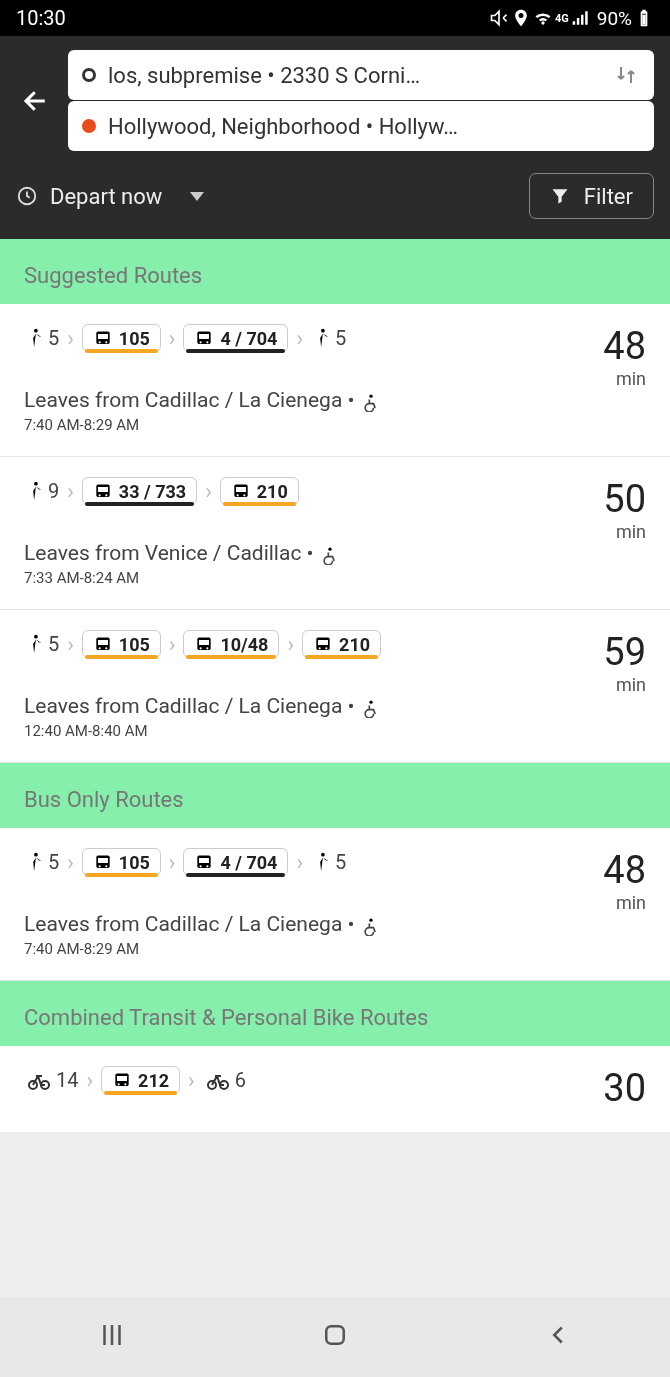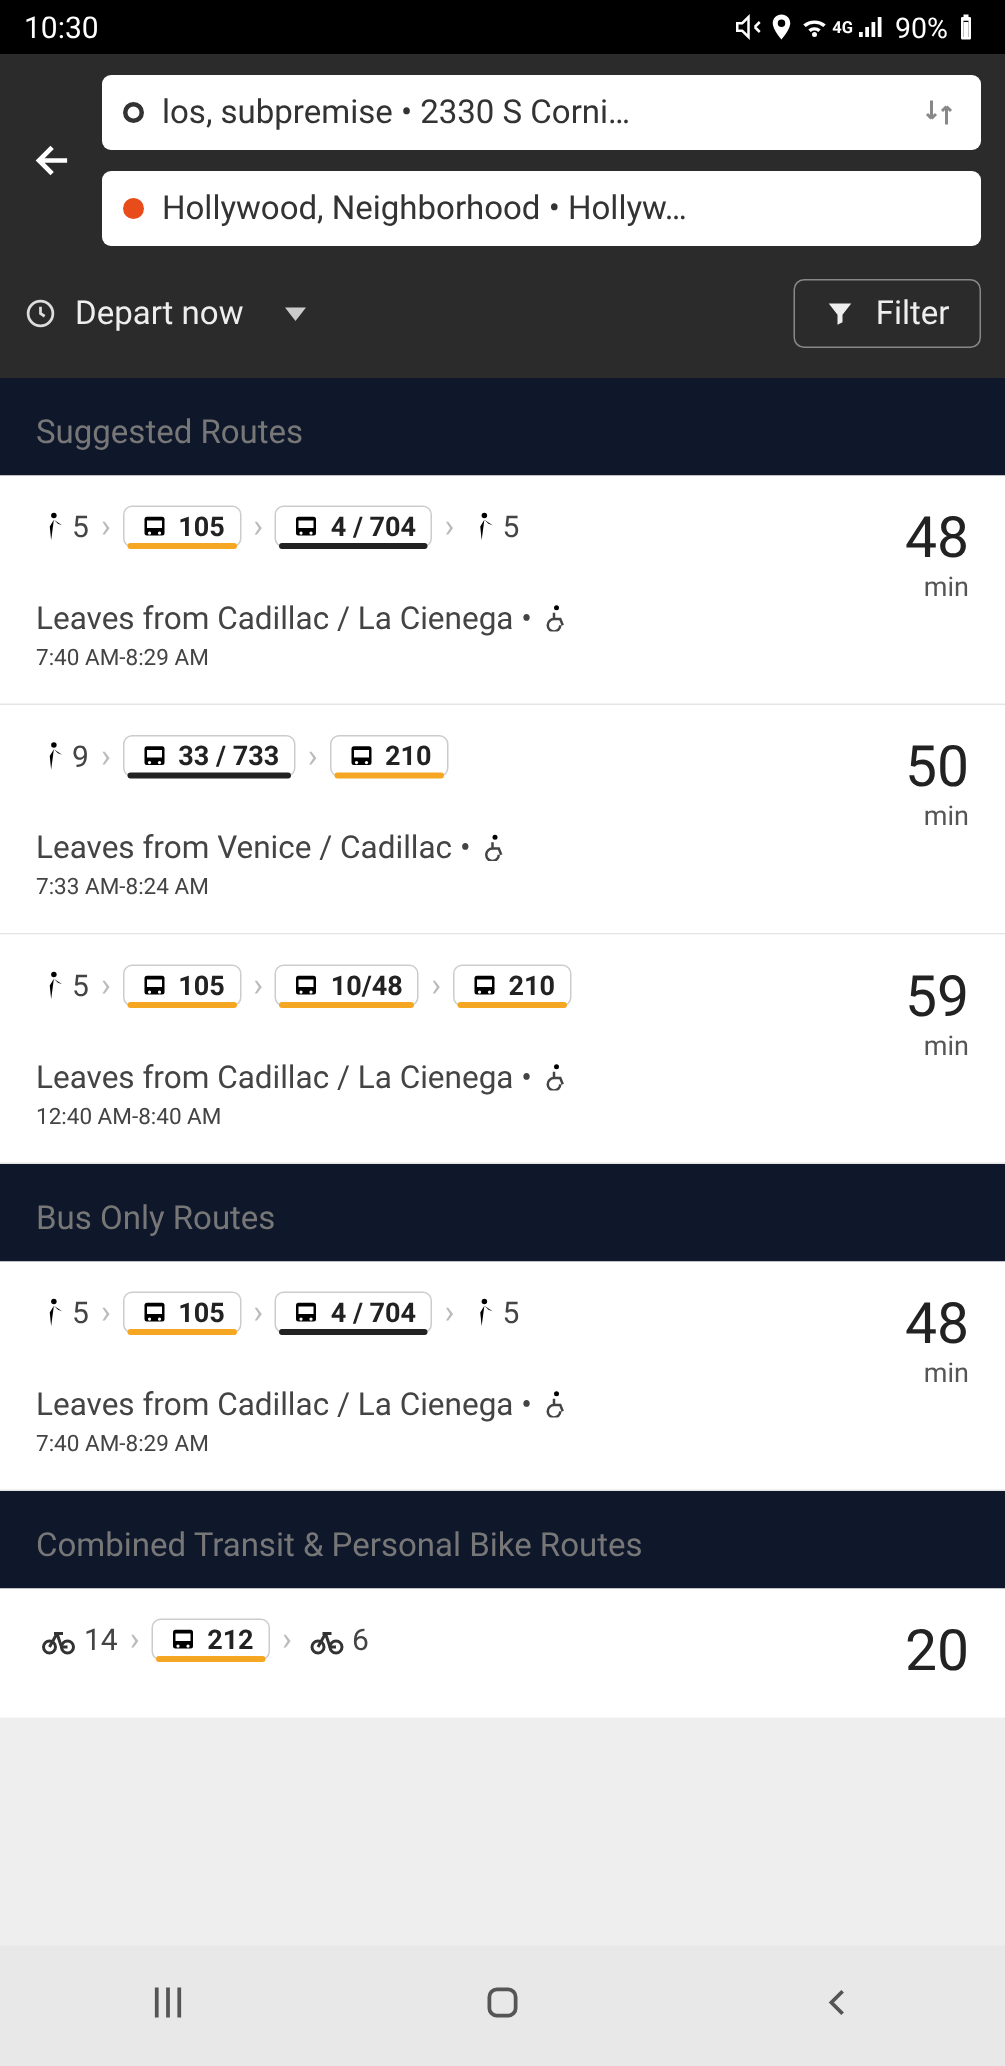--- a/index.html
+++ b/index.html
@@ -7,47 +7,47 @@
   
   .status-bar { height: 36px; background: #000; color: #fff; display: flex; align-items: center; padding: 0 16px; font-size: 20px; }
   .status-time { flex: 1; font-weight: 400; }
   .status-icons { display: flex; align-items: center; gap: 2px; }
   .status-icons svg { width: 20px; height: 20px; fill: #fff; }
   .status-batt { font-size: 19px; margin-left: 4px; }
 
   .header { background: #2b2b2b; padding: 14px 16px 20px 16px; }
   .search-row { display: flex; align-items: center; gap: 12px; }
   .back-arrow { width: 40px; height: 40px; display:flex; align-items:center; justify-content:center; color:#fff; }
-  .search-boxes { flex: 1; display:flex; flex-direction:column; gap:14px; }
+  .search-boxes { flex: 1; display:flex; flex-direction:column; gap:1px; }
   .search-box { background:#fff; border-radius:6px; height:50px; display:flex; align-items:center; padding:0 14px; font-size:22px; color:#333; gap:12px; overflow:hidden; white-space:nowrap; }
   .search-box .dot { width:14px; height:14px; border-radius:50%; flex:none; }
   .dot.origin { border:3px solid #333; background:transparent; }
   .dot.dest { background:#e84c1a; }
   .search-text { flex:1; overflow:hidden; text-overflow:ellipsis; }
   .swap { width:28px; display:flex; justify-content:center; align-items:center; color:#888; margin-left:6px; }
   
   .controls { display:flex; align-items:center; margin-top:22px; color:#eee; gap:12px; }
   .clock-icon { width:22px; height:22px; }
   .depart { font-size:22px; flex:1; display:flex; align-items:center; gap:28px; }
   .caret { width:0; height:0; border-left:7px solid transparent; border-right:7px solid transparent; border-top:9px solid #ccc; }
   .filter-btn { border:1px solid #888; border-radius:7px; height:46px; padding:0 20px; display:flex; align-items:center; gap:14px; color:#eee; font-size:22px; }
 
-  .section-header { background:#0f172a; color:#777; font-size:22px; padding:24px 24px 16px; }
+  .section-header { background:#86efac; color:#777; font-size:22px; padding:24px 24px 16px; }
   
   .route { background:#fff; padding:20px 24px 22px; border-bottom:1px solid #e5e5e5; display:flex; gap:16px; }
   .route-main { flex:1; }
   .route-steps { display:flex; align-items:center; gap:8px; flex-wrap:wrap; margin-bottom:10px; }
   .step-walk { display:flex; align-items:center; gap:2px; }
   .walk-num { font-size:20px; color:#444; }
   .chev { color:#bbb; font-size:22px; }
   .bus-chip { border:1px solid #ccc; border-radius:6px; padding:3px 10px 2px; display:flex; align-items:center; gap:6px; position:relative; }
   .bus-chip .bus-label { font-size:18px; font-weight:700; color:#222; }
   .bus-chip.orange::after { content:""; position:absolute; left:2px; right:2px; bottom:-2px; height:4px; background:#f5a623; border-radius:2px; }
   .bus-chip.dark::after { content:""; position:absolute; left:2px; right:2px; bottom:-2px; height:4px; background:#222; border-radius:2px; }
-  .route-desc { font-size:21px; color:#444; display:flex; align-items:flex-start; gap:6px; flex-wrap:wrap;margin-top:36px; }
+  .route-desc { font-size:21px; color:#444; display:flex; align-items:flex-end; gap:6px; flex-wrap:wrap;margin-top:36px; }
   .route-time { font-size:15px; color:#444; margin-top:4px; }
   .route-dur { text-align:right; min-width:70px; }
   .route-dur .big { font-size:38px; color:#222; }
   .route-dur .small { font-size:18px; color:#555; }
 
   .nav-bar { position:absolute; bottom:0; left:0; width:670px; height:80px; background:#e8e8e8; display:flex; align-items:center; justify-content:space-around; }
   .nav-bar svg { width:30px; height:30px; stroke:#555; fill:none; stroke-width:2; }
 
   svg.icon { display:block; }
 </style>
@@ -361,21 +361,21 @@
           <svg width="30" height="24" viewBox="0 0 24 24" fill="none" stroke="#333" stroke-width="2">
             <circle cx="6" cy="17" r="4"></circle>
             <circle cx="18" cy="17" r="4"></circle>
             <path d="M6 17l5-9h4m-4 0l3 9h4M9 8h3"></path>
           </svg>
           <span class="walk-num">6</span>
         </span>
     </div>
   </div>
   <div class="route-dur">
-      <div class="big">20</div>
+      <div class="big">30</div>
     </div>
 </div>
 
 <div class="nav-bar">
   <div><svg viewBox="0 0 24 24">
         <path d="M6 4v16M12 4v16M18 4v16"></path>
       </svg></div>
   <div><svg viewBox="0 0 24 24">
         <rect x="5" y="5" width="14" height="14" rx="4"></rect>
       </svg></div>

